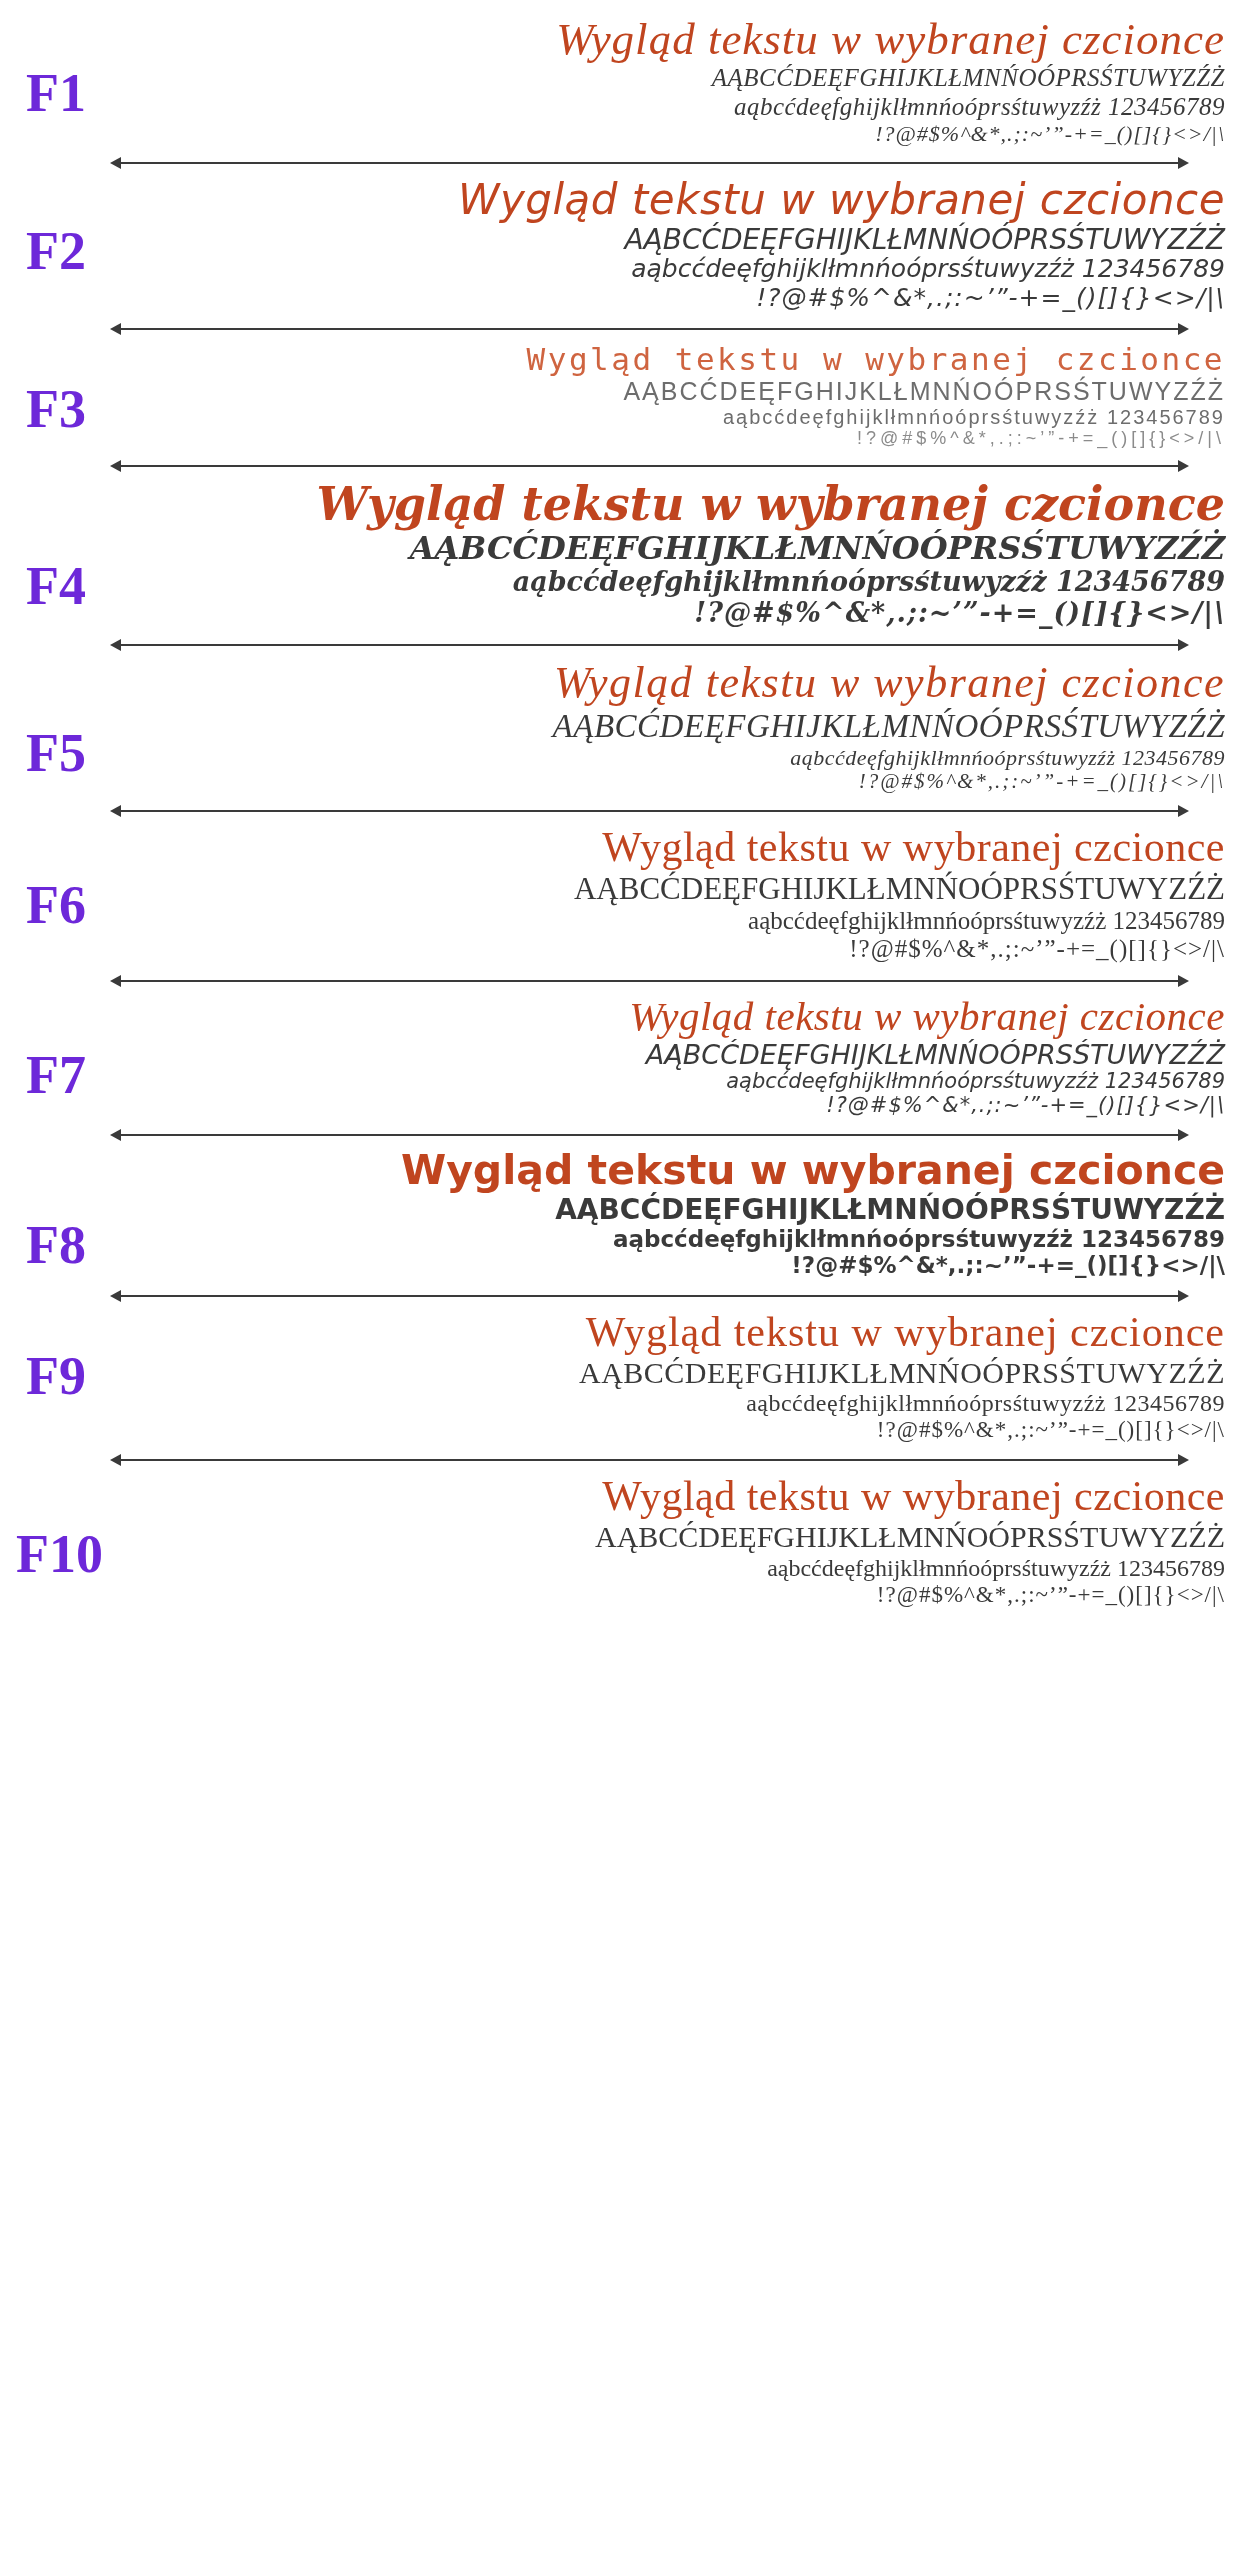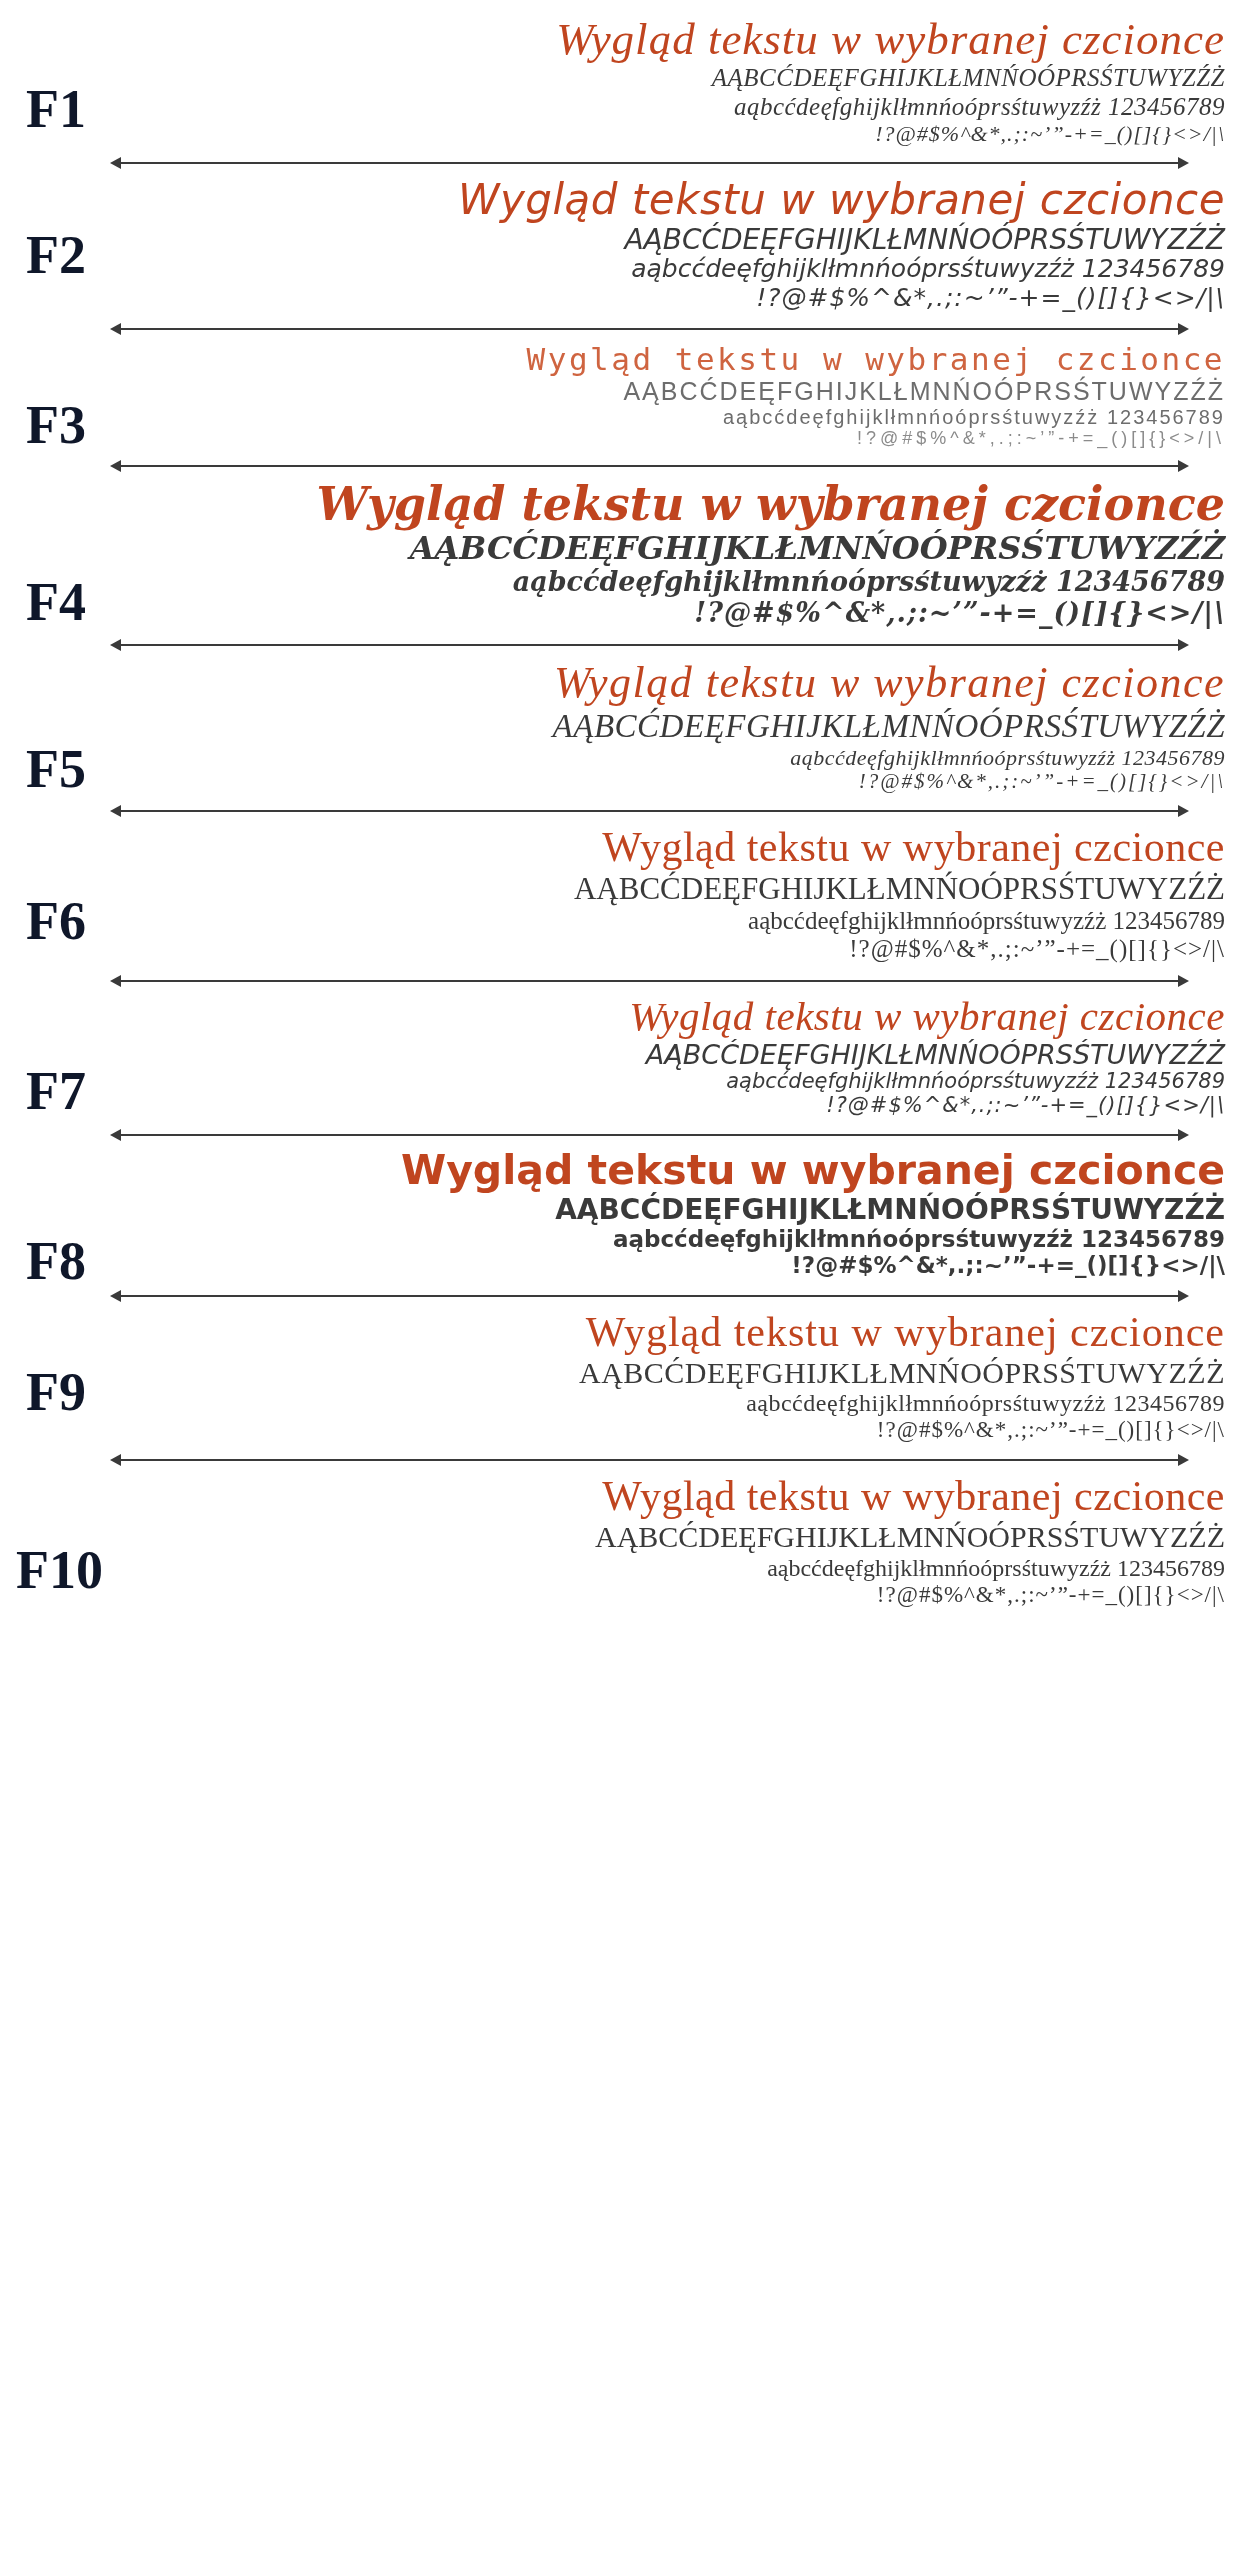--- a/index.html
+++ b/index.html
@@ -22,24 +22,23 @@
     position: relative;
     box-sizing: border-box;
     padding: 4px 0 2px 0;
   }
   .label {
     position: absolute;
     left: 26px;
     font-family: "Liberation Serif", serif;
     font-weight: 700;
     font-size: 54px;
-    color: #0f172a;
+    color: #6d28d9;
     letter-spacing: 0px;
     line-height: 1;
-    margin-top: 16px;
   }
   .block {
     margin-left: 96px;
     margin-right: 16px;
     text-align: right;
   }
   .line-title {
     color: #c0451f;
     line-height: 1.12;
     white-space: nowrap;
@@ -75,21 +74,21 @@
   
 
   
   .f1 .label { top: 56px; }
   .f1 .line-title { font-family: "Liberation Serif", serif; font-style: italic; font-size: 45px; font-weight: 400; letter-spacing: 1px; }
   .f1 .line-upper  { font-family: "Liberation Serif", serif; font-style: italic; font-size: 25px; letter-spacing: .5px; }
   .f1 .line-lower  { font-family: "Liberation Serif", serif; font-style: italic; font-size: 25px; letter-spacing: .5px; }
   .f1 .line-symbols{ font-family: "Liberation Serif", serif; font-style: italic; font-size: 22px; letter-spacing: 1px; }
 
   
-  .f2 .label { top: 40px; }
+  .f2 .label { top: 52px; }
   .f2 .line-title { font-family: "DejaVu Sans", sans-serif; font-style: italic; font-size: 42px; font-weight: 400; letter-spacing: .5px; }
   .f2 .line-upper  { font-family: "DejaVu Sans", sans-serif; font-style: italic; font-size: 28px; letter-spacing: 0px; }
   .f2 .line-lower  { font-family: "DejaVu Sans", sans-serif; font-style: italic; font-size: 25px; letter-spacing: 0px; }
   .f2 .line-symbols{ font-family: "DejaVu Sans", sans-serif; font-style: italic; font-size: 25px; letter-spacing: 1px; }
 
   
   .f3 .label { top: 44px; }
   .f3 .line-title { font-family: "DejaVu Sans Mono", monospace; font-size: 31px; font-weight: 400; letter-spacing: 2.5px; color:#cf6440; }
   .f3 .line-upper  { font-family: "Liberation Sans", sans-serif; font-size: 25px; letter-spacing: 2px; color:#6d6d6d; }
   .f3 .line-lower  { font-family: "Liberation Sans", sans-serif; font-size: 20px; letter-spacing: 2px; color:#6d6d6d; }

